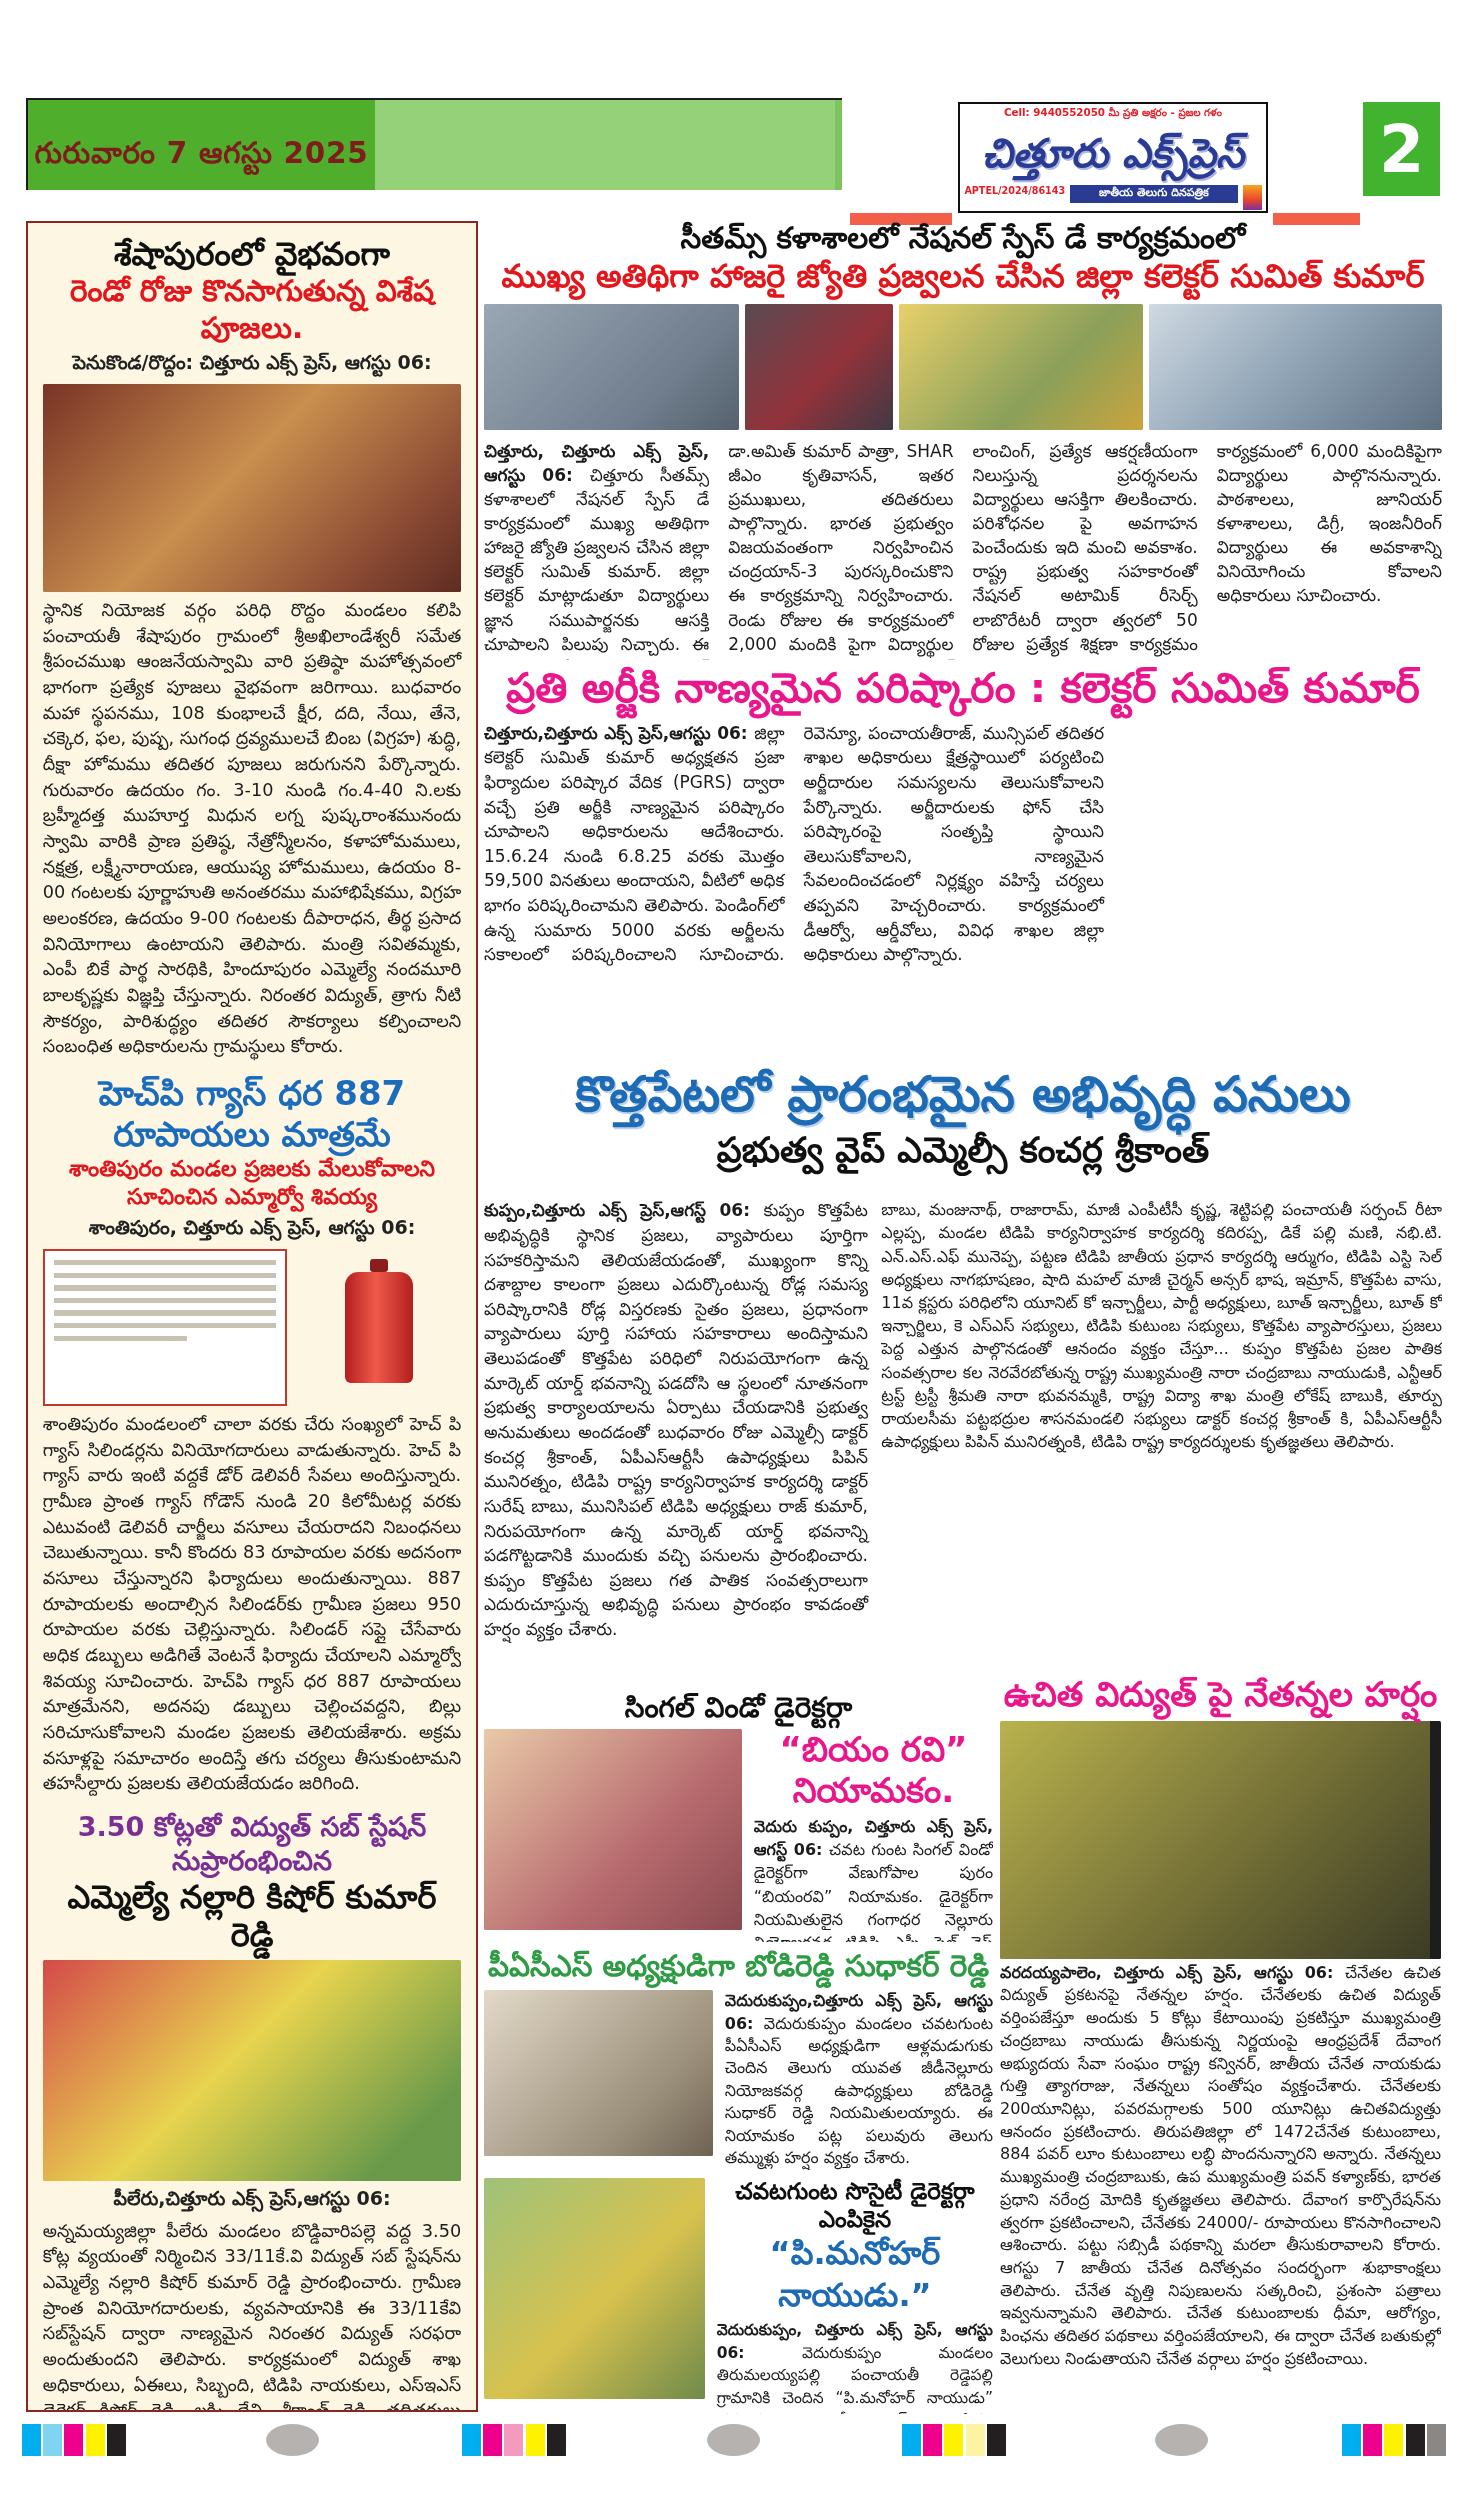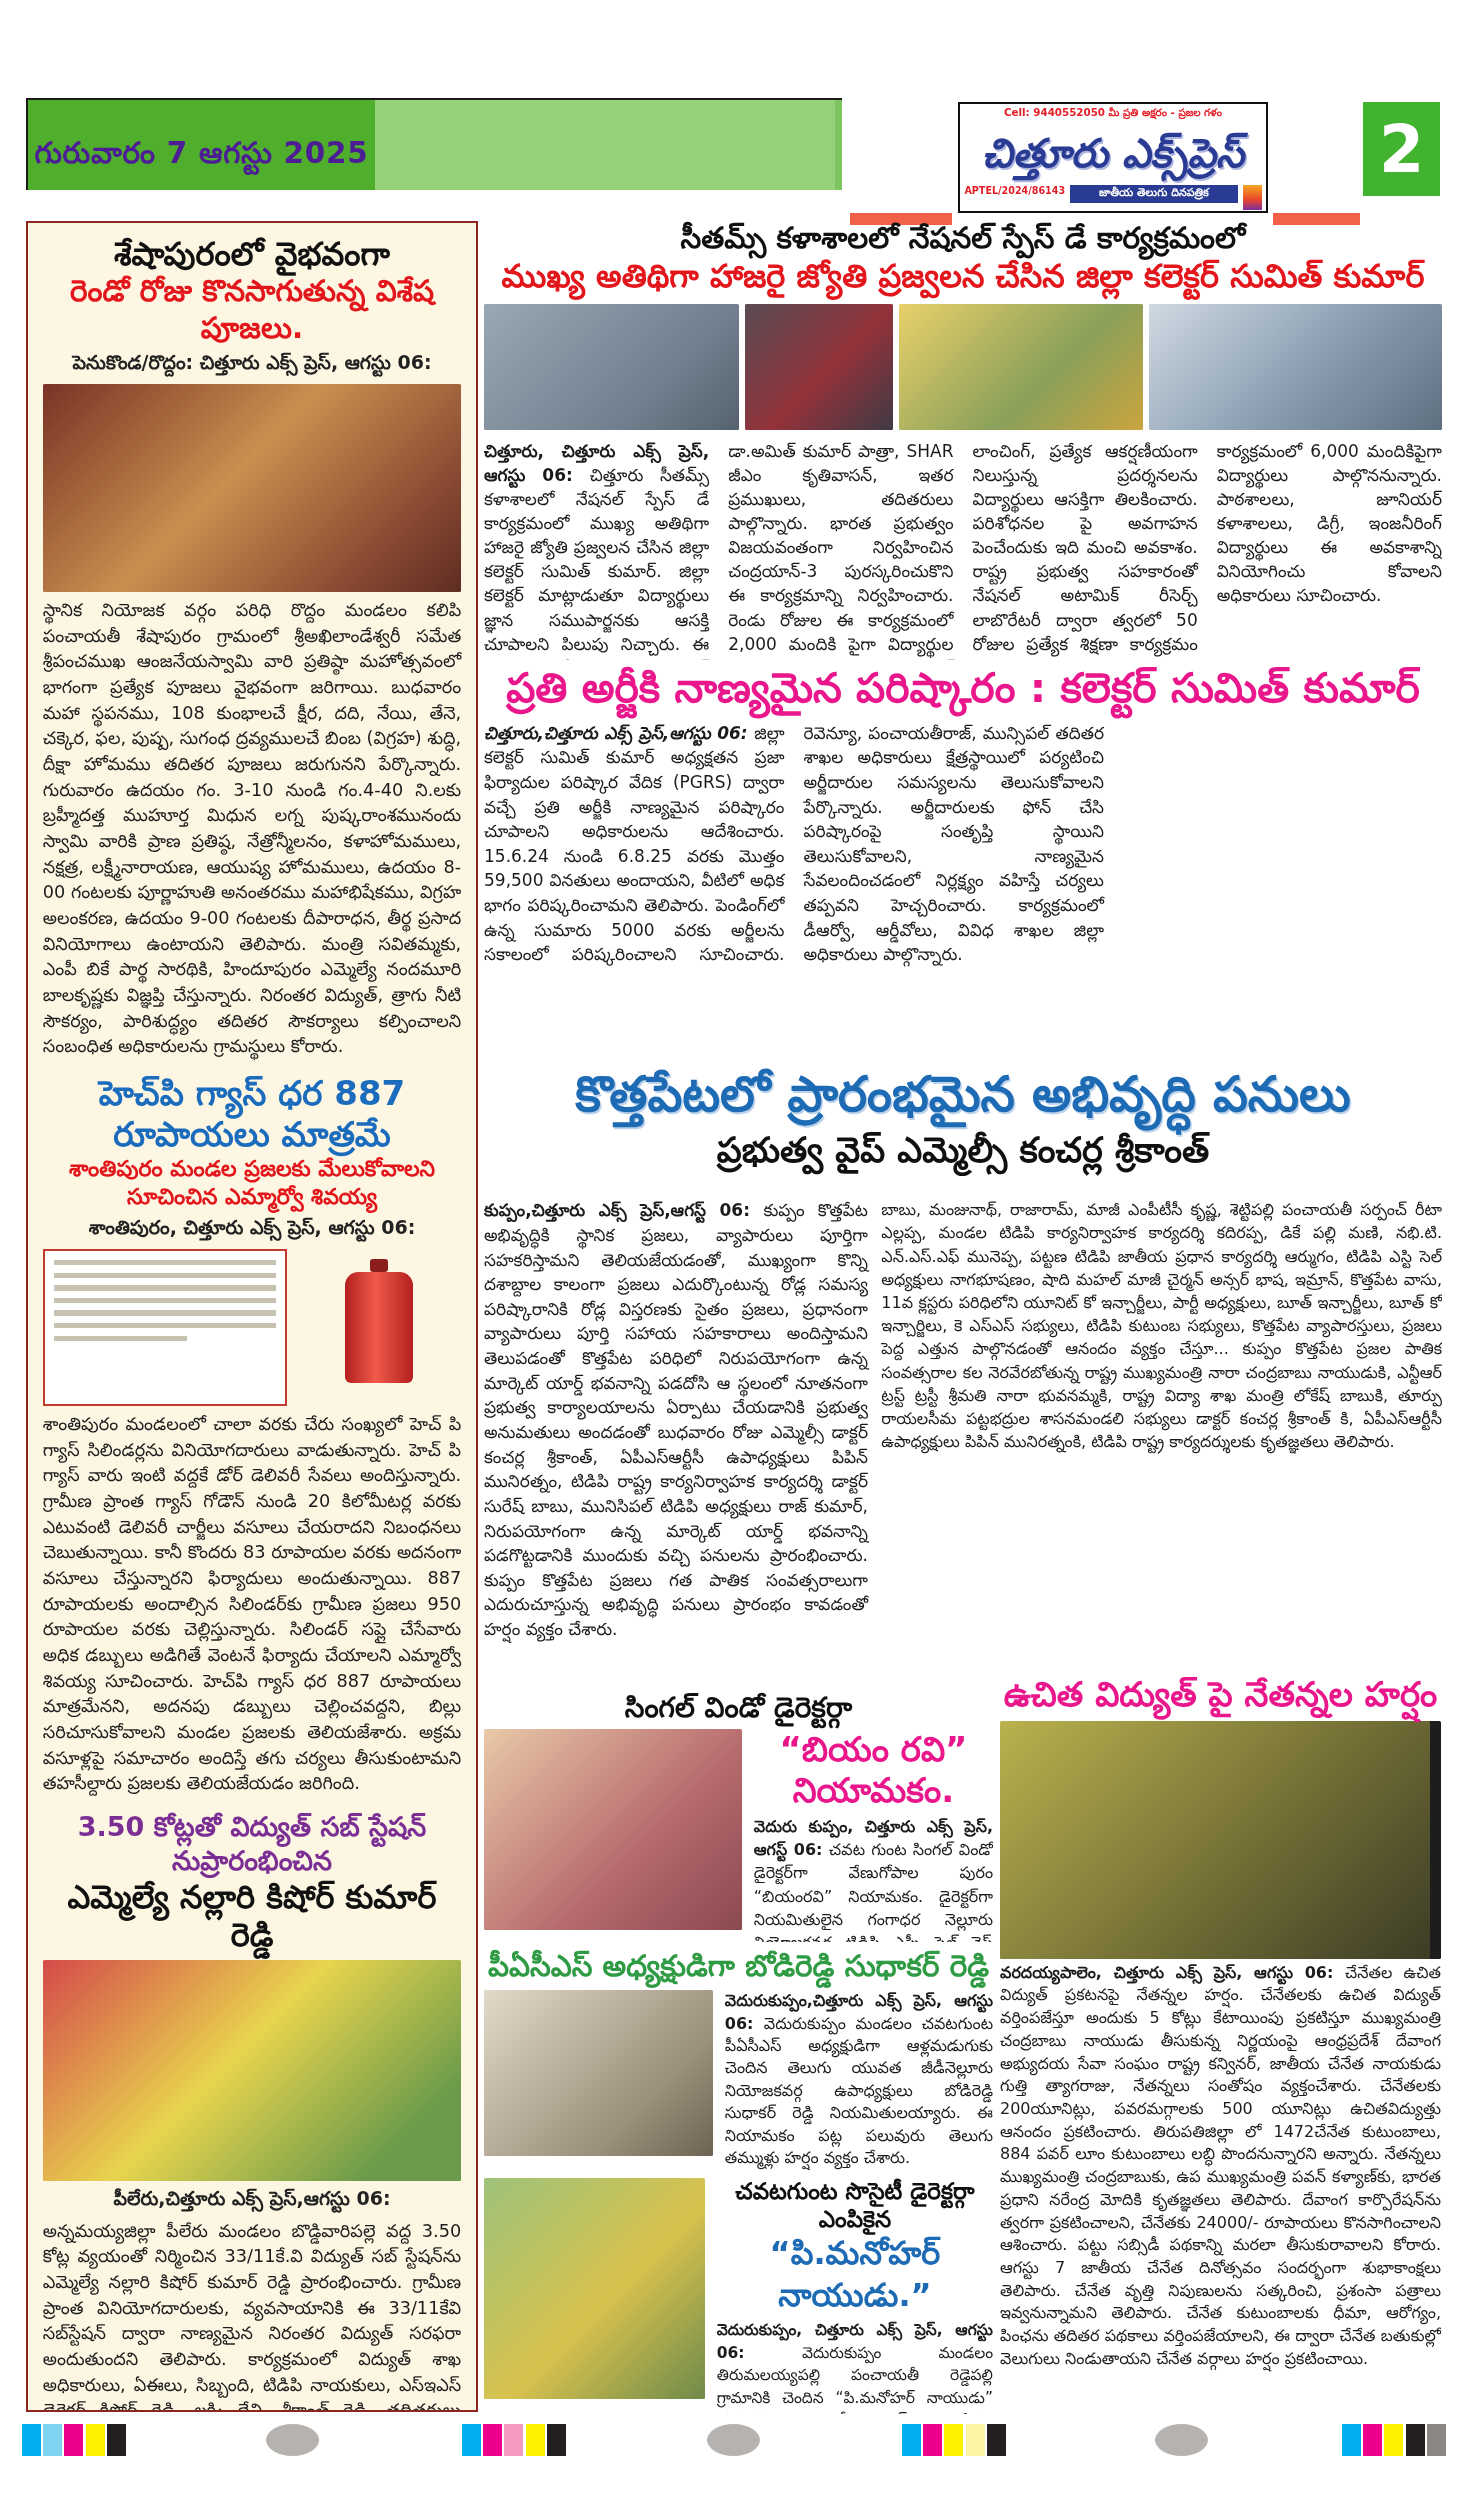--- a/index.html
+++ b/index.html
@@ -3,21 +3,21 @@
 <meta charset="utf-8">
 <style>
   html,body{margin:0;padding:0;background:#e9e9e9;}
   #page{position:relative;width:1465px;height:2512px;background:#ffffff;margin:0 auto;
         font-family:"DejaVu Sans","Liberation Sans",sans-serif;color:#1b1b1b;overflow:hidden;}
   .abs{position:absolute;}
   
   .datebar{left:26px;top:98px;width:814px;height:90px;display:flex;border-top:2.2px solid #1c1c1c;border-left:2.2px solid #1c1c1c;}
   .datebar-dark{width:347px;background:#4fae2c;display:flex;align-items:center;justify-content:center;}
   .datebar-light{flex:1;background:#95d178;border-right:7.4px solid #7cc45e;}
-  .date-text{color:#4c1d95;font-weight:bold;font-size:29.5px;letter-spacing:0.7px;margin-top:22px;}
+  .date-text{color:#7f1d1d;font-weight:bold;font-size:29.5px;letter-spacing:0.7px;margin-top:22px;}
   .dash{background:#f2604a;height:11.8px;top:213px;}
   .masthead{left:958px;top:102px;width:310px;height:111px;background:#ffffff;border:2.2px solid #101010;box-sizing:border-box;padding:1.5px 4.4px;display:flex;flex-direction:column;justify-content:space-between;}
   .m-top{color:#e41e26;font-size:10.3px;font-weight:bold;text-align:center;white-space:nowrap;overflow:hidden;}
   .m-title{color:#2a3b94;font-size:40px;line-height:40px;font-weight:bold;font-style:italic;text-align:center;text-shadow:1.5px 1.5px 0 #aeb6e0;}
   .m-bottom{display:flex;align-items:flex-start;gap:4.4px;}
   .m-reg{color:#e41e26;font-size:9.6px;font-weight:bold;}
   .m-tag{background:#2a3b94;color:#ffffff;font-size:11px;font-weight:bold;padding:1.5px 7.4px;flex:1;text-align:center;}
   .m-graphic{width:19px;height:25px;background:linear-gradient(180deg,#f5a623,#e8452c 60%,#7c2fa0);}
   .pagenum{left:1363px;top:102px;width:77px;height:94px;background:#41b32e;color:#ffffff;font-size:65px;font-weight:bold;display:flex;align-items:center;justify-content:center;}
   
@@ -165,21 +165,21 @@
     <div class="secA-text">
       <span class="dl">చిత్తూరు, చిత్తూరు ఎక్స్ ప్రెస్, ఆగస్టు 06: </span>
       <span>చిత్తూరు సీతమ్స్ కళాశాలలో నేషనల్ స్పేస్ డే కార్యక్రమంలో ముఖ్య అతిథిగా హాజరై జ్యోతి ప్రజ్వలన చేసిన జిల్లా కలెక్టర్ సుమిత్ కుమార్. జిల్లా కలెక్టర్ మాట్లాడుతూ విద్యార్థులు జ్ఞాన సముపార్జనకు ఆసక్తి చూపాలని పిలుపు నిచ్చారు. ఈ కార్యక్రమంలో MARL డైరెక్టర్ డా.అమిత్ కుమార్ పాత్రా, SHAR జీఎం కృతివాసన్, ఇతర ప్రముఖులు, తదితరులు పాల్గొన్నారు. భారత ప్రభుత్వం విజయవంతంగా నిర్వహించిన చంద్రయాన్-3 పురస్కరించుకొని ఈ కార్యక్రమాన్ని నిర్వహించారు. రెండు రోజుల ఈ కార్యక్రమంలో 2,000 మందికి పైగా విద్యార్థుల పాల్గొనడం జరిగింది. రాకెట్ లాంచింగ్, ప్రత్యేక ఆకర్షణీయంగా నిలుస్తున్న ప్రదర్శనలను విద్యార్థులు ఆసక్తిగా తిలకించారు. పరిశోధనల పై అవగాహన పెంచేందుకు ఇది మంచి అవకాశం. రాష్ట్ర ప్రభుత్వ సహకారంతో నేషనల్ అటామిక్ రీసెర్చ్ లాబొరేటరీ ద్వారా త్వరలో 50 రోజుల ప్రత్యేక శిక్షణా కార్యక్రమం ప్రారంభించనున్నారు. ఈ కార్యక్రమంలో 6,000 మందికిపైగా విద్యార్థులు పాల్గొననున్నారు. పాఠశాలలు, జూనియర్ కళాశాలలు, డిగ్రీ, ఇంజనీరింగ్ విద్యార్థులు ఈ అవకాశాన్ని వినియోగించు కోవాలని అధికారులు సూచించారు.</span>
     </div>
   </div>
 
   <div class="abs secB">
     <div class="head-pink" style="font-size:41px;">ప్రతి అర్జీకి నాణ్యమైన పరిష్కారం : కలెక్టర్ సుమిత్ కుమార్</div>
     <div class="secB-flex">
       <div class="secB-text">
-        <span class="dl" style="font-weight:bold;font-style:italic;">చిత్తూరు,చిత్తూరు ఎక్స్ ప్రెస్,ఆగస్టు 06: </span>
+        <span class="dl" style="font-weight:bold;">చిత్తూరు,చిత్తూరు ఎక్స్ ప్రెస్,ఆగస్టు 06: </span>
         <span>జిల్లా కలెక్టర్ సుమిత్ కుమార్ అధ్యక్షతన ప్రజా ఫిర్యాదుల పరిష్కార వేదిక (PGRS) ద్వారా వచ్చే ప్రతి అర్జీకి నాణ్యమైన పరిష్కారం చూపాలని అధికారులను ఆదేశించారు. 15.6.24 నుండి 6.8.25 వరకు మొత్తం 59,500 వినతులు అందాయని, వీటిలో అధిక భాగం పరిష్కరించామని తెలిపారు. పెండింగ్‌లో ఉన్న సుమారు 5000 వరకు అర్జీలను సకాలంలో పరిష్కరించాలని సూచించారు. రెవెన్యూ, పంచాయతీరాజ్, మున్సిపల్ తదితర శాఖల అధికారులు క్షేత్రస్థాయిలో పర్యటించి అర్జీదారుల సమస్యలను తెలుసుకోవాలని పేర్కొన్నారు. అర్జీదారులకు ఫోన్ చేసి పరిష్కారంపై సంతృప్తి స్థాయిని తెలుసుకోవాలని, నాణ్యమైన సేవలందించడంలో నిర్లక్ష్యం వహిస్తే చర్యలు తప్పవని హెచ్చరించారు. కార్యక్రమంలో డీఆర్వో, ఆర్డీవోలు, వివిధ శాఖల జిల్లా అధికారులు పాల్గొన్నారు.</span>
       </div>
     </div>
   </div>
 
   <div class="abs secC">
     <div class="head-blue-big">కొత్తపేటలో ప్రారంభమైన అభివృద్ధి పనులు</div>
     <div class="kicker-black" style="font-size:35px;margin-top:5.9px;">ప్రభుత్వ వైప్ ఎమ్మెల్సీ కంచర్ల శ్రీకాంత్</div>
     <div class="secC-flex">
       <div class="secC-left">

